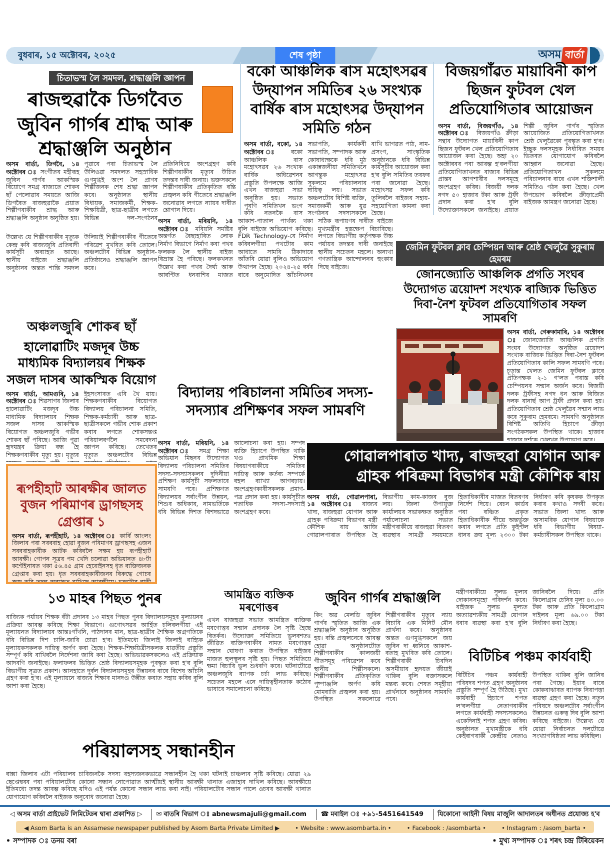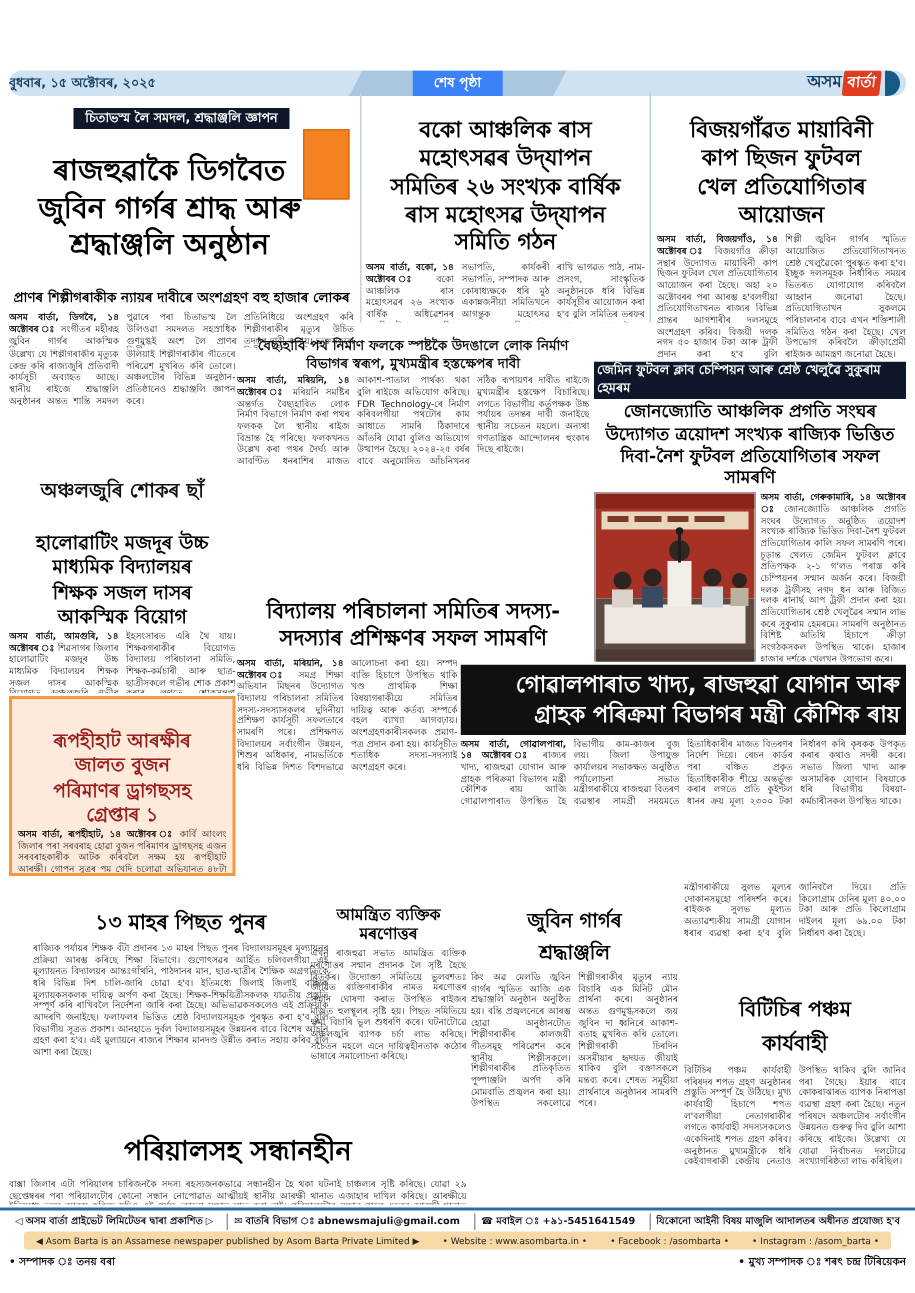--- a/index.html
+++ b/index.html
@@ -3,57 +3,57 @@
 <meta charset="utf-8">
 <style>
   html,body{margin:0;padding:0;background:#ffffff;}
   .page{position:relative;width:610px;height:862px;background:#fff;margin:0 auto;overflow:hidden;
         font-family:"DejaVu Sans","Liberation Sans",sans-serif;color:#111;}
   .abs{position:absolute;box-sizing:border-box;overflow:hidden;}
 
   
   #header-bar{left:6px;top:47px;width:598px;height:17px;background:#cfe2f1;border-radius:9px;
               display:flex;align-items:center;}
-  .hdr-date{margin-left:0;font-size:8.5px;font-weight:bold;color:#123f66;white-space:nowrap;}
+  .hdr-date{margin-left:12px;font-size:8.5px;font-weight:bold;color:#123f66;white-space:nowrap;}
   .tabwrap{position:absolute;left:50%;top:0;transform:translateX(-50%);height:17px;display:flex;align-items:stretch;}
   .wing{width:46px;background:#a9c8e0;}
   .wing.l{transform:skewX(-28deg);margin-right:-8px;}
   .wing.r{transform:skewX(-28deg);margin-left:-8px;}
   .tab{background:#3b82f6;color:#fff;font-size:9px;font-weight:bold;display:flex;align-items:center;
        padding:0 14px;white-space:nowrap;z-index:2;}
   .masthead{margin-left:auto;margin-right:4px;display:flex;align-items:center;white-space:nowrap;}
   .mh-b{font-size:11px;font-weight:bold;color:#123f66;}
   .mh-box{font-size:10px;font-weight:bold;color:#fff;background:#e03c20;padding:0 3px;margin-left:1px;
           transform:skewX(-6deg);border-radius:2px;}
   .mh-cap{width:10px;height:17px;background:#175a88;border-radius:0 9px 9px 0;margin-left:3px;}
 
   
   .micro{font-size:6px;line-height:1.28;text-align:justify;color:#1a1a1a;margin:0;}
   .dl{font-weight:bold;color:#000;}
   .cols2{column-count:2;column-gap:5px;height:100%;}
   .cols3{column-count:3;column-gap:5px;height:100%;}
   .cols4{column-count:4;column-gap:5px;height:100%;}
-  .hl{font-weight:bold;text-align:center;color:#000;margin:16px;}
-  .kbar{background:#0f172a;color:#fff;font-weight:bold;text-align:left;font-size:8.5px;line-height:1.45;
+  .hl{font-weight:bold;text-align:center;color:#000;margin:0;}
+  .kbar{background:#404040;color:#fff;font-weight:bold;text-align:center;font-size:8.5px;line-height:1.45;
         padding:0 2px;}
   .ktext{font-weight:bold;text-align:center;color:#111;}
   .subhead{font-weight:bold;text-align:center;font-size:9px;color:#000;margin:1px 0 2px;}
 
   
   #artA{left:6px;top:66px;width:230px;height:166px;}
   #artA .kwrap{text-align:center;margin:0 14px 2px;}
   #artA .hl{font-size:19px;line-height:1.28;margin-right:32px;}
   #orange-box{left:202px;top:86px;width:31px;height:47px;background:#f58220;border:1px solid #d96a10;}
   #artA-cont{left:6px;top:233px;width:151px;height:69px;}
   #sajal{left:6px;top:304px;width:151px;height:158px;}
   #sajal .ktext{font-size:13px;margin-bottom:1px;}
   #sajal .hl{font-size:12.5px;line-height:1.3;margin-bottom:2px;}
-  #rupbox{left:6px;top:464px;width:151px;height:120px;background:#fdeadb;border:2px solid #f29a3d;padding:4px 4px;}
+  #rupbox{left:6px;top:464px;width:151px;height:120px;background:#fdeadb;border:2px solid #f29a3d;padding:15px 4px;}
   #rupbox .hl{font-size:12.5px;line-height:1.3;color:#9a1c1c;margin-bottom:2px;}
-  #thirteen{left:22px;top:588px;width:197px;height:147px;}
+  #thirteen{left:6px;top:588px;width:197px;height:147px;}
   #thirteen .hl{font-size:13.5px;margin-bottom:2px;}
   #posthumous{left:207px;top:588px;width:104px;height:147px;}
   #posthumous .hl{font-size:10.5px;line-height:1.25;margin-bottom:2px;}
   #family{left:6px;top:737px;width:305px;height:66px;}
   #family .hl{font-size:18px;margin-bottom:2px;}
   #artB{left:240px;top:62px;width:194px;height:153px;border-left:1px solid #bcd4e6;border-right:1px solid #bcd4e6;padding:0 3px;}
   #artB .hl{font-size:14.5px;line-height:1.3;margin-bottom:3px;}
   #artC{left:438px;top:62px;width:166px;height:177px;}
   #artC .hl{font-size:14.5px;line-height:1.3;margin-bottom:3px;}
   #mariani{left:158px;top:217px;width:235px;height:164px;}
@@ -101,21 +101,20 @@
     <div class="masthead">
       <span class="mh-b">অসম</span>
       <span class="mh-box">বাৰ্তা</span>
       <span class="mh-cap"></span>
     </div>
   </div>
 
   <div class="abs" id="artA">
     <div class="kwrap"><span class="kbar" style="display:inline-block;padding:1px 8px;">চিতাভস্ম লৈ সমদল, শ্ৰদ্ধাঞ্জলি জ্ঞাপন</span></div>
     <p class="hl">ৰাজহুৱাকৈ ডিগবৈত জুবিন গাৰ্গৰ শ্ৰাদ্ধ আৰু শ্ৰদ্ধাঞ্জলি অনুষ্ঠান</p>
-    <p class="subhead">প্ৰাণৰ শিল্পীগৰাকীক ন্যায়ৰ দাবীৰে অংশগ্ৰহণ বহু হাজাৰ লোকৰ</p>
     <div class="cols3" style="height:88px;">
       <p class="micro"><span class="dl">অসম বাৰ্তা, ডিগবৈ, ১৪ অক্টোবৰ ঃ</span> <span>সংগীতৰ মহীৰূহ জুবিন গাৰ্গৰ আকস্মিক বিয়োগে সমগ্ৰ ৰাজ্যতে শোকৰ ছাঁ পেলোৱাৰ সময়তে আজি ডিগবৈত ৰাজহুৱাকৈ প্ৰয়াত শিল্পীগৰাকীৰ শ্ৰাদ্ধ আৰু শ্ৰদ্ধাঞ্জলি অনুষ্ঠান অনুষ্ঠিত হয়। পুৱাৰে পৰা চিতাভস্ম লৈ উলিওৱা সমদলত সহস্ৰাধিক গুণমুগ্ধই অংশ লৈ প্ৰাণৰ শিল্পীজনক শেষ শ্ৰদ্ধা জ্ঞাপন কৰে। অনুষ্ঠানত স্থানীয় বিধায়ক, সমাজকৰ্মী, শিক্ষক-শিক্ষয়িত্ৰী, ছাত্ৰ-ছাত্ৰীৰ লগতে বিভিন্ন দল-সংগঠনৰ প্ৰতিনিধিয়ে অংশগ্ৰহণ কৰি শিল্পীগৰাকীৰ মৃত্যুৰ উচিত তদন্তৰ দাবী জনায়। ভক্তসকলে শিল্পীগৰাকীৰ প্ৰতিকৃতিত বন্তি প্ৰজ্বলন কৰি গীতেৰে শ্ৰদ্ধাঞ্জলি জনোৱাৰ লগতে ন্যায়ৰ দাবীত শ্লোগান দিয়ে।</span></p>
     </div>
   </div>
   <div class="abs" id="orange-box"></div>
   <div class="abs" id="artA-cont">
     <div class="cols2">
         <p class="micro">উল্লেখ্য যে শিল্পীগৰাকীৰ মৃত্যুক কেন্দ্ৰ কৰি ৰাজ্যজুৰি প্ৰতিবাদী কাৰ্যসূচী অব্যাহত আছে। স্থানীয় ৰাইজে শ্ৰদ্ধাঞ্জলি অনুষ্ঠানৰ অন্তত শান্তি সমদল উলিয়াই শিল্পীগৰাকীৰ গীতেৰে পৰিৱেশ মুখৰিত কৰি তোলে। অঞ্চলটোৰ বিভিন্ন অনুষ্ঠান-প্ৰতিষ্ঠানেও শ্ৰদ্ধাঞ্জলি জ্ঞাপন কৰে।</p>
       </div>
   </div>
@@ -141,21 +140,20 @@
       <p class="micro"><span class="dl">অসম বাৰ্তা, আমগুৰি, ১৪ অক্টোবৰ ঃ</span> <span>শিৱসাগৰ জিলাৰ হালোৱাটিং মজদূৰ উচ্চ মাধ্যমিক বিদ্যালয়ৰ শিক্ষক সজল দাসৰ আকস্মিক বিয়োগত অঞ্চলজুৰি গভীৰ শোকৰ ছাঁ পৰিছে। আজি পুৱা হৃদযন্ত্ৰৰ ক্ৰিয়া বন্ধ হৈ শিক্ষকগৰাকীৰ মৃত্যু হয়। মৃত্যুৰ সময়ত তেখেতে পত্নী, এজন পুত্ৰসহ বহু আত্মীয়-স্বজনক ইহসংসাৰত এৰি থৈ যায়। শিক্ষকগৰাকীৰ বিয়োগত বিদ্যালয় পৰিচালনা সমিতি, শিক্ষক-কৰ্মচাৰী আৰু ছাত্ৰ-ছাত্ৰীসকলে গভীৰ শোক প্ৰকাশ কৰাৰ লগতে শোকসন্তপ্ত পৰিয়ালবৰ্গলৈ সমবেদনা জ্ঞাপন কৰিছে। তেখেতৰ মৃত্যুত অঞ্চলটোৰ বিভিন্ন অনুষ্ঠান-প্ৰতিষ্ঠানেও শোক প্ৰকাশ কৰিছে।</span></p>
     </div>
   </div>
 
   <div class="abs" id="rupbox">
     <p class="hl">ৰূপহীহাট আৰক্ষীৰ জালত বুজন পৰিমাণৰ ড্ৰাগছসহ গ্ৰেপ্তাৰ ১</p>
     <p class="micro"><span class="dl">অসম বাৰ্তা, ৰূপহীহাট, ১৪ অক্টোবৰ ঃ</span> <span>কাৰ্বি আংলং জিলাৰ পৰা সৰবৰাহ হোৱা বুজন পৰিমাণৰ ড্ৰাগছসহ এজন সৰবৰাহকাৰীক আটক কৰিবলৈ সক্ষম হয় ৰূপহীহাট আৰক্ষী। গোপন সূত্ৰৰ পম খেদি চলোৱা অভিযানত ৪৮টা কণ্টেইনাৰত থকা ৫৬.৪৫ গ্ৰাম হেৰোইনসহ ধৃত ব্যক্তিজনক গ্ৰেপ্তাৰ কৰা হয়। ধৃত সৰবৰাহকাৰীজনৰ বিৰুদ্ধে গোচৰ ৰুজু কৰি তদন্ত অব্যাহত ৰাখিছে আৰক্ষীয়ে। চক্ৰটোৰ বাকী সদস্যসকলৰ সন্ধানত অভিযান চলি আছে বুলি আৰক্ষী সূত্ৰত প্ৰকাশ।</span></p>
   </div>
 
   <div class="abs" id="mariani">
-    <p class="ktext">বৈছ্যহাবি পথ নিৰ্মাণ ফলকে স্পষ্টকৈ উদঙালে লোক নিৰ্মাণ বিভাগৰ স্বৰূপ, মুখ্যমন্ত্ৰীৰ হস্তক্ষেপৰ দাবী</p>
     <div class="cols3" style="height:96px;">
       <p class="micro"><span class="dl">অসম বাৰ্তা, মৰিয়নি, ১৪ অক্টোবৰ ঃ</span> <span>মৰিয়নি সমষ্টিৰ অন্তৰ্গত বৈছ্যহাবিত লোক নিৰ্মাণ বিভাগে নিৰ্মাণ কৰা পথৰ ফলকক লৈ স্থানীয় ৰাইজ বিভ্ৰান্ত হৈ পৰিছে। ফলকখনত উল্লেখ কৰা পথৰ দৈৰ্ঘ্য আৰু আবণ্টিত ধনৰাশিৰ মাজত আকাশ-পাতাল পাৰ্থক্য থকা বুলি ৰাইজে অভিযোগ কৰিছে। FDR Technology-ৰে নিৰ্মাণ কৰিবলগীয়া পথটোৰ কাম আধাতে সামৰি ঠিকাদাৰে আঁতৰি যোৱা বুলিও অভিযোগ উত্থাপন হৈছে। ২০২৪-২৫ বৰ্ষৰ বাবে অনুমোদিত আঁচনিখনৰ সঠিক ৰূপায়ণৰ দাবীত ৰাইজে মুখ্যমন্ত্ৰীৰ হস্তক্ষেপ বিচাৰিছে। লগতে বিভাগীয় কৰ্তৃপক্ষক উচ্চ পৰ্যায়ৰ তদন্তৰ দাবী জনাইছে স্থানীয় সচেতন মহলে। অন্যথা গণতান্ত্ৰিক আন্দোলনৰ হুংকাৰ দিছে ৰাইজে।</span></p>
     </div>
   </div>
 
   <div class="abs" id="school-head">
     <p class="hl">বিদ্যালয় পৰিচালনা সমিতিৰ সদস্য-সদস্যাৰ প্ৰশিক্ষণৰ সফল সামৰণি</p>
   </div>
   <div class="abs" id="school-body">
     <div class="cols2">

